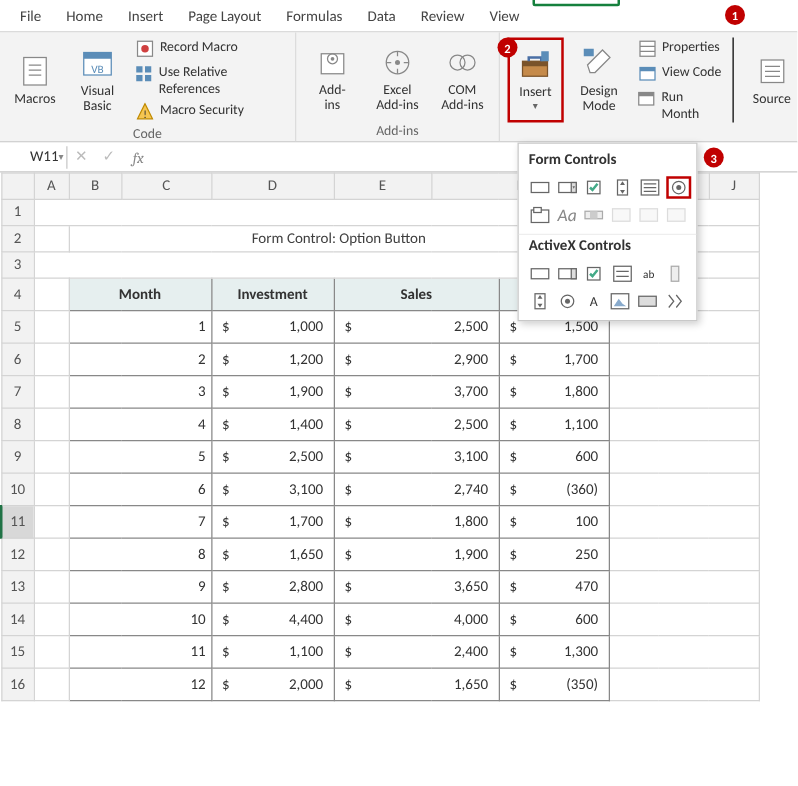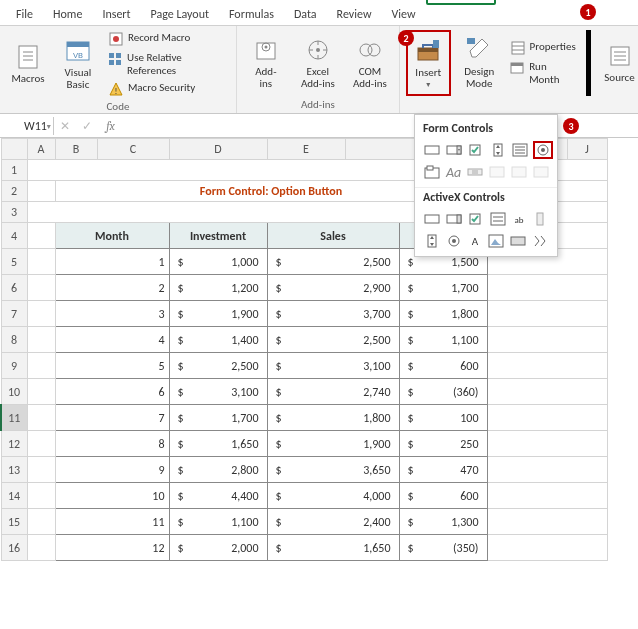--- a/index.html
+++ b/index.html
@@ -47,21 +47,21 @@
 table.sheet th, table.sheet td { border: 1px solid #d4d4d4; font-size: 12px; height: 21px; }
 table.sheet th { background: #f2f2f2; font-weight: normal; color: #555; text-align: center; }
 table.sheet th.corner { width: 26px; background: #f2f2f2; }
 table.sheet th.colh { height: 20px; }
 table.sheet td.rowh { background: #f2f2f2; text-align: center; color: #555; width: 26px; }
 table.sheet td.rowh.sel { background: #d8d8d8; border-left: 2px solid #217346; }
 td.cell { background: #fff; padding: 0 4px; }
 td.dat { border: 1px solid #888 !important; height: 26px !important; background:#fff; }
 td.datc { border: 1px solid #888 !important; background: #e6efef; font-weight: bold; text-align: center; height: 26px !important; }
 td.datr { text-align: right; padding-right: 4px; }
-td.head-title { text-align: center; font-weight: bold; font-size: 15px; color: #c2410c; }
+td.head-title { text-align: center; font-weight: normal; font-size: 15px; color: #404040; }
 .title-under { border-bottom: 2px solid #4472c4; }
 .cgroup { display: flex; justify-content: space-between; padding: 0 4px; }
 .ftxt { font-style: italic; font-family: Cambria, serif; }
 svg { display: block; }
 </style>
 </head>
 <body>
 
 <div class="call1">1</div>
 <div class="call2">2</div>
@@ -207,28 +207,37 @@
                 <rect x="1" y="1" width="12" height="12" fill="#fff" stroke="#888"></rect>
                 <line x1="1" y1="5" x2="13" y2="5" stroke="#888"></line>
                 <line x1="1" y1="9" x2="13" y2="9" stroke="#888"></line>
               </svg>
             </span>
             <span>Properties</span>
           </div>
         <div class="stack-item">
             <span class="mini-ico">
               <svg width="14" height="14">
+                <rect x="1" y="2" width="12" height="10" fill="#fff" stroke="#5b8db8"></rect>
+                <rect x="1" y="2" width="12" height="3" fill="#5b8db8"></rect>
+              </svg>
+            </span>
+            <span>View Code</span>
+          </div>
+        <div class="stack-item">
+            <span class="mini-ico">
+              <svg width="14" height="14">
                 <rect x="1" y="2" width="12" height="10" fill="#fff" stroke="#888"></rect>
                 <rect x="1" y="2" width="12" height="3" fill="#888"></rect>
               </svg>
             </span>
             <span>Run Month</span>
           </div>
       </div>
-      <div class="bigbtn" style="border-left:5px solid #000000;padding-left:18px;">
+      <div class="bigbtn" style="border-left:1px solid #000000;padding-left:18px;">
           <span class="ico">
             <svg width="26" height="26">
               <rect x="4" y="4" width="18" height="18" fill="#fff" stroke="#888"></rect>
               <line x1="7" y1="9" x2="19" y2="9" stroke="#888"></line>
               <line x1="7" y1="13" x2="19" y2="13" stroke="#888"></line>
               <line x1="7" y1="17" x2="19" y2="17" stroke="#888"></line>
             </svg>
           </span>
           <span class="bigbtn-lbl">Source</span>
         </div>

